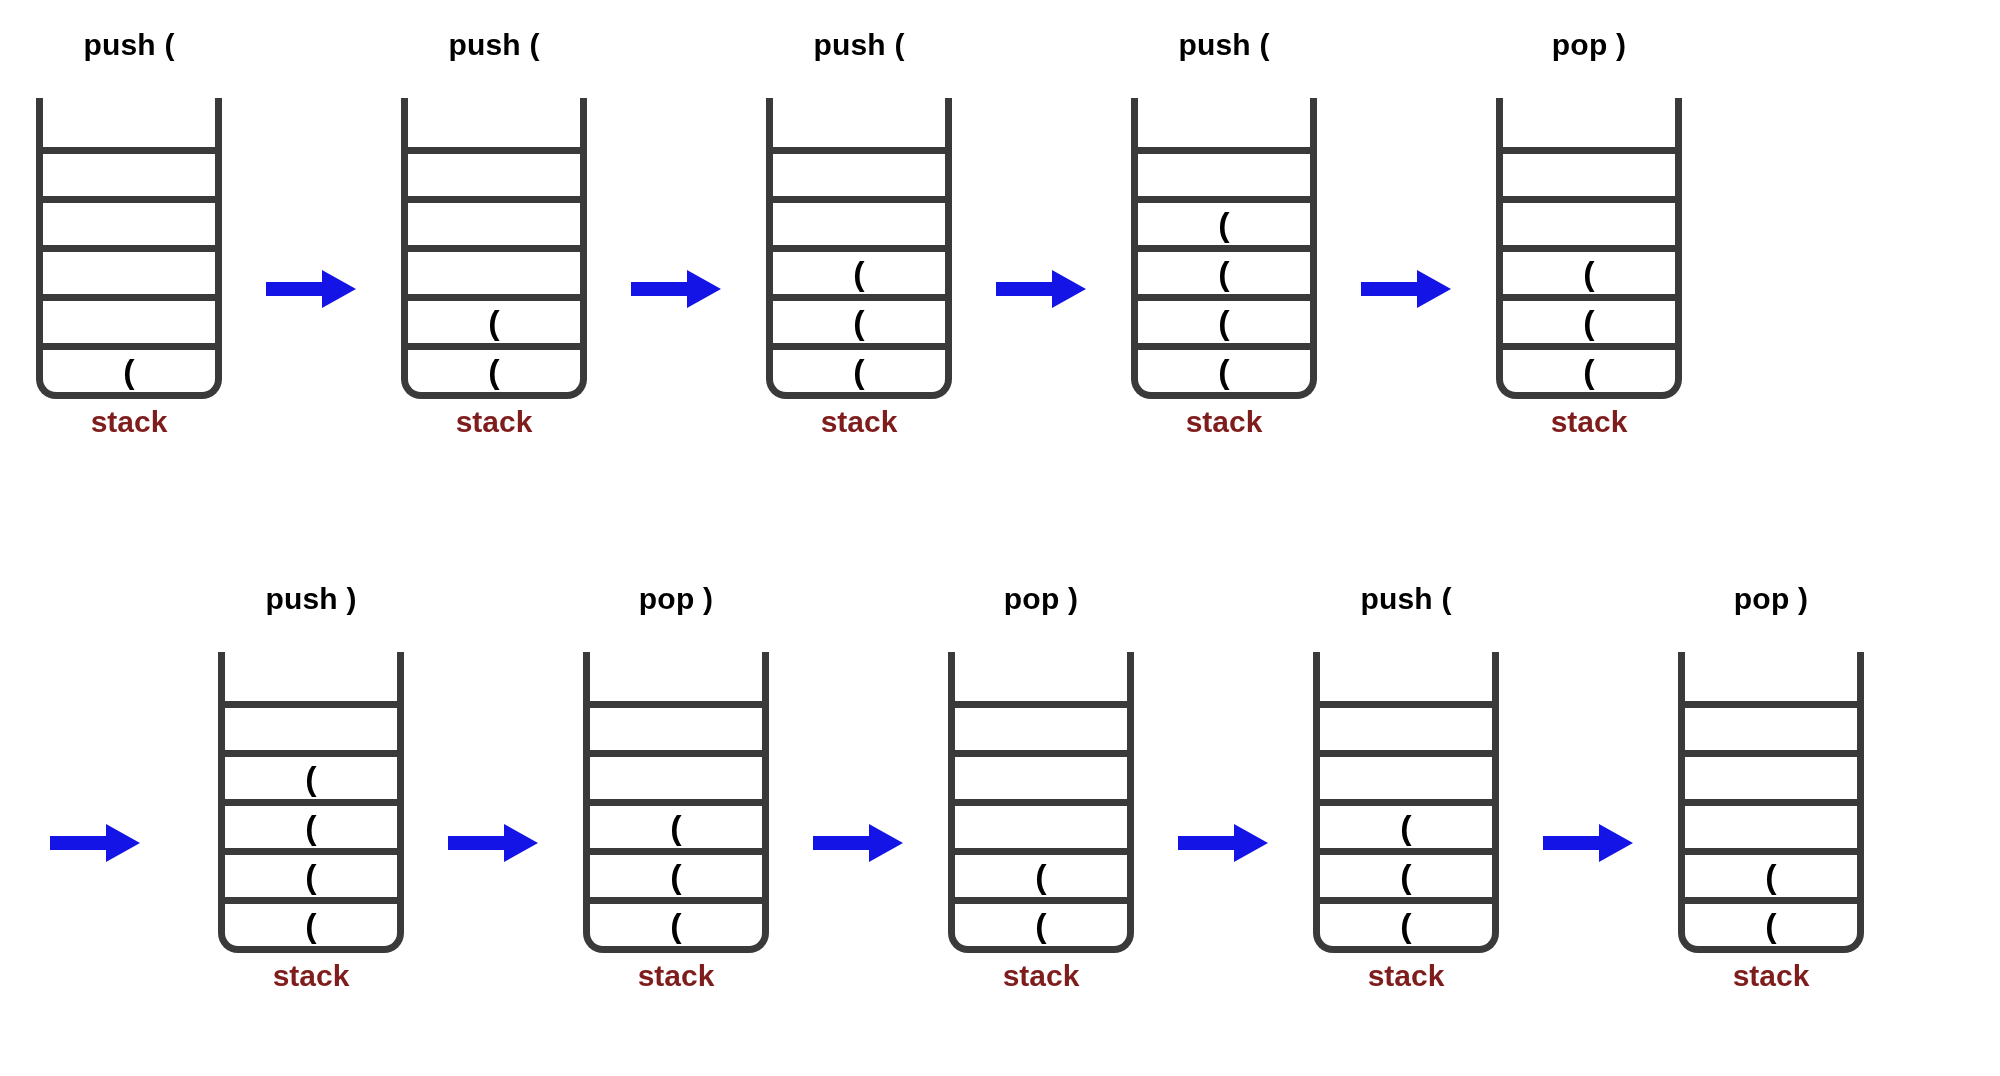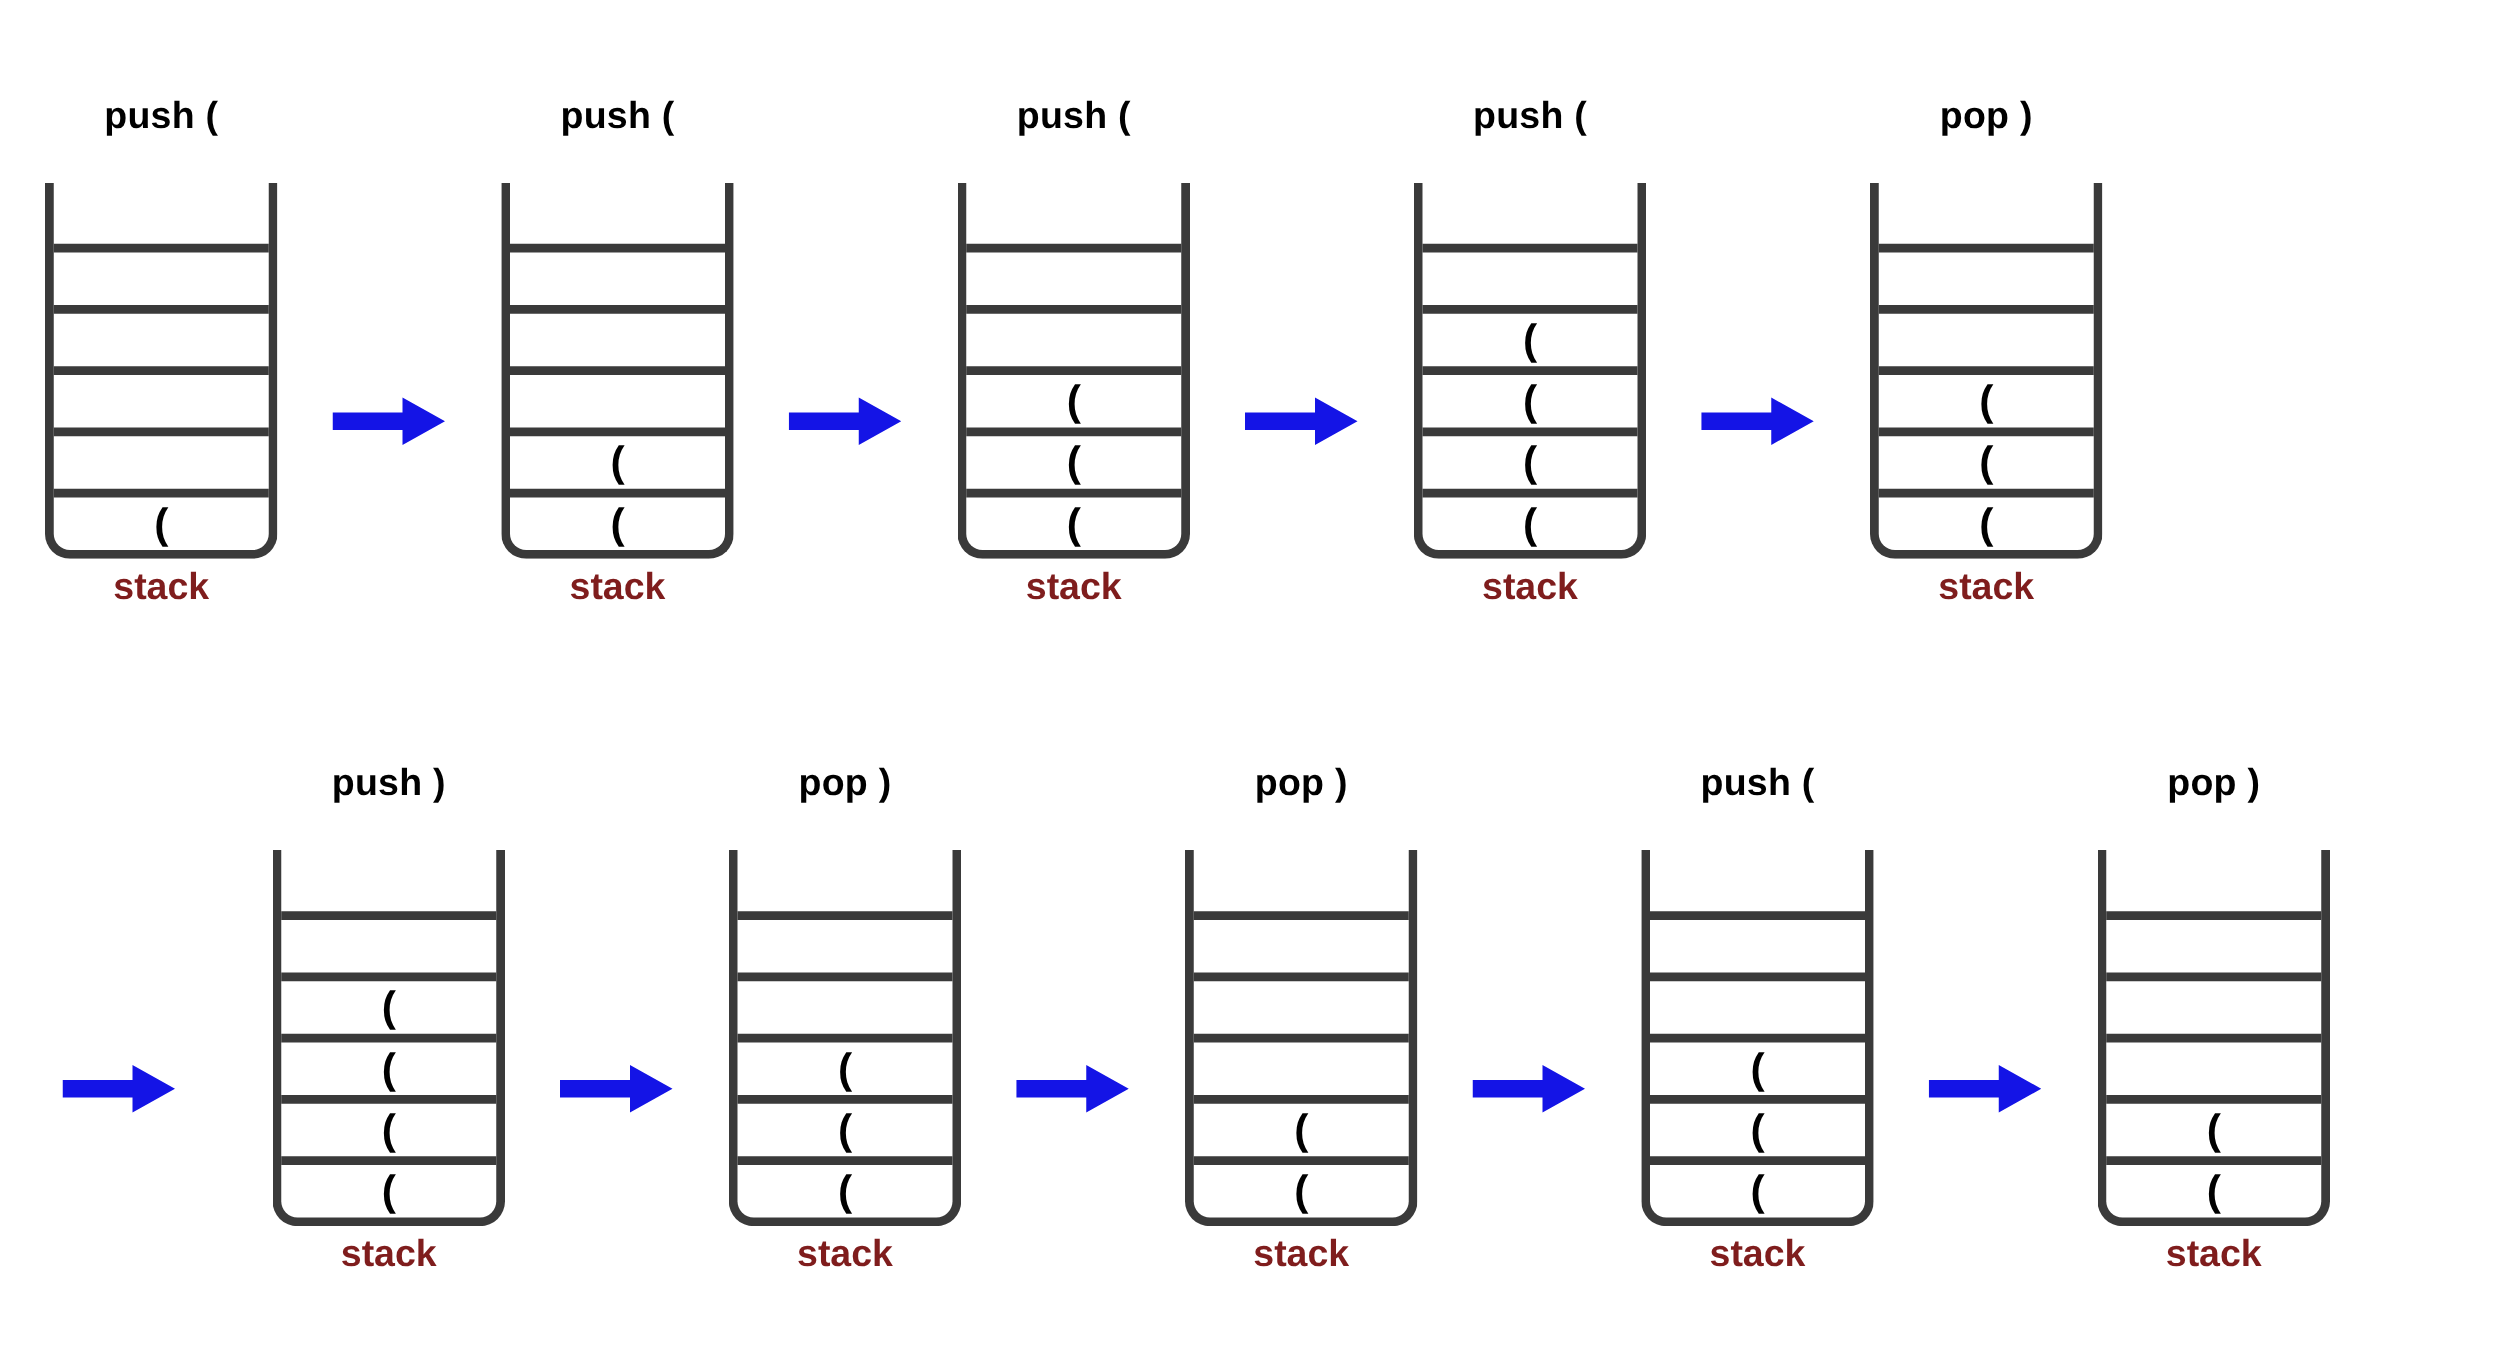--- a/index.html
+++ b/index.html
@@ -23,24 +23,23 @@
   }
 
   
   .diagram-row {
     position: absolute;
     left: 0;
     width: 2000px;
     display: flex;
     flex-direction: row;
     align-items: flex-start;
-    margin-top: 48px;
   }
   #row-1 { top: 30px; }
-  #row-2 { top: 564px; }
+  #row-2 { top: 584px; }
 
   
   .lead-arrow-slot {
     width: 182px;
     height: 420px;
     position: relative;
     flex: 0 0 auto;
   }
 
   

